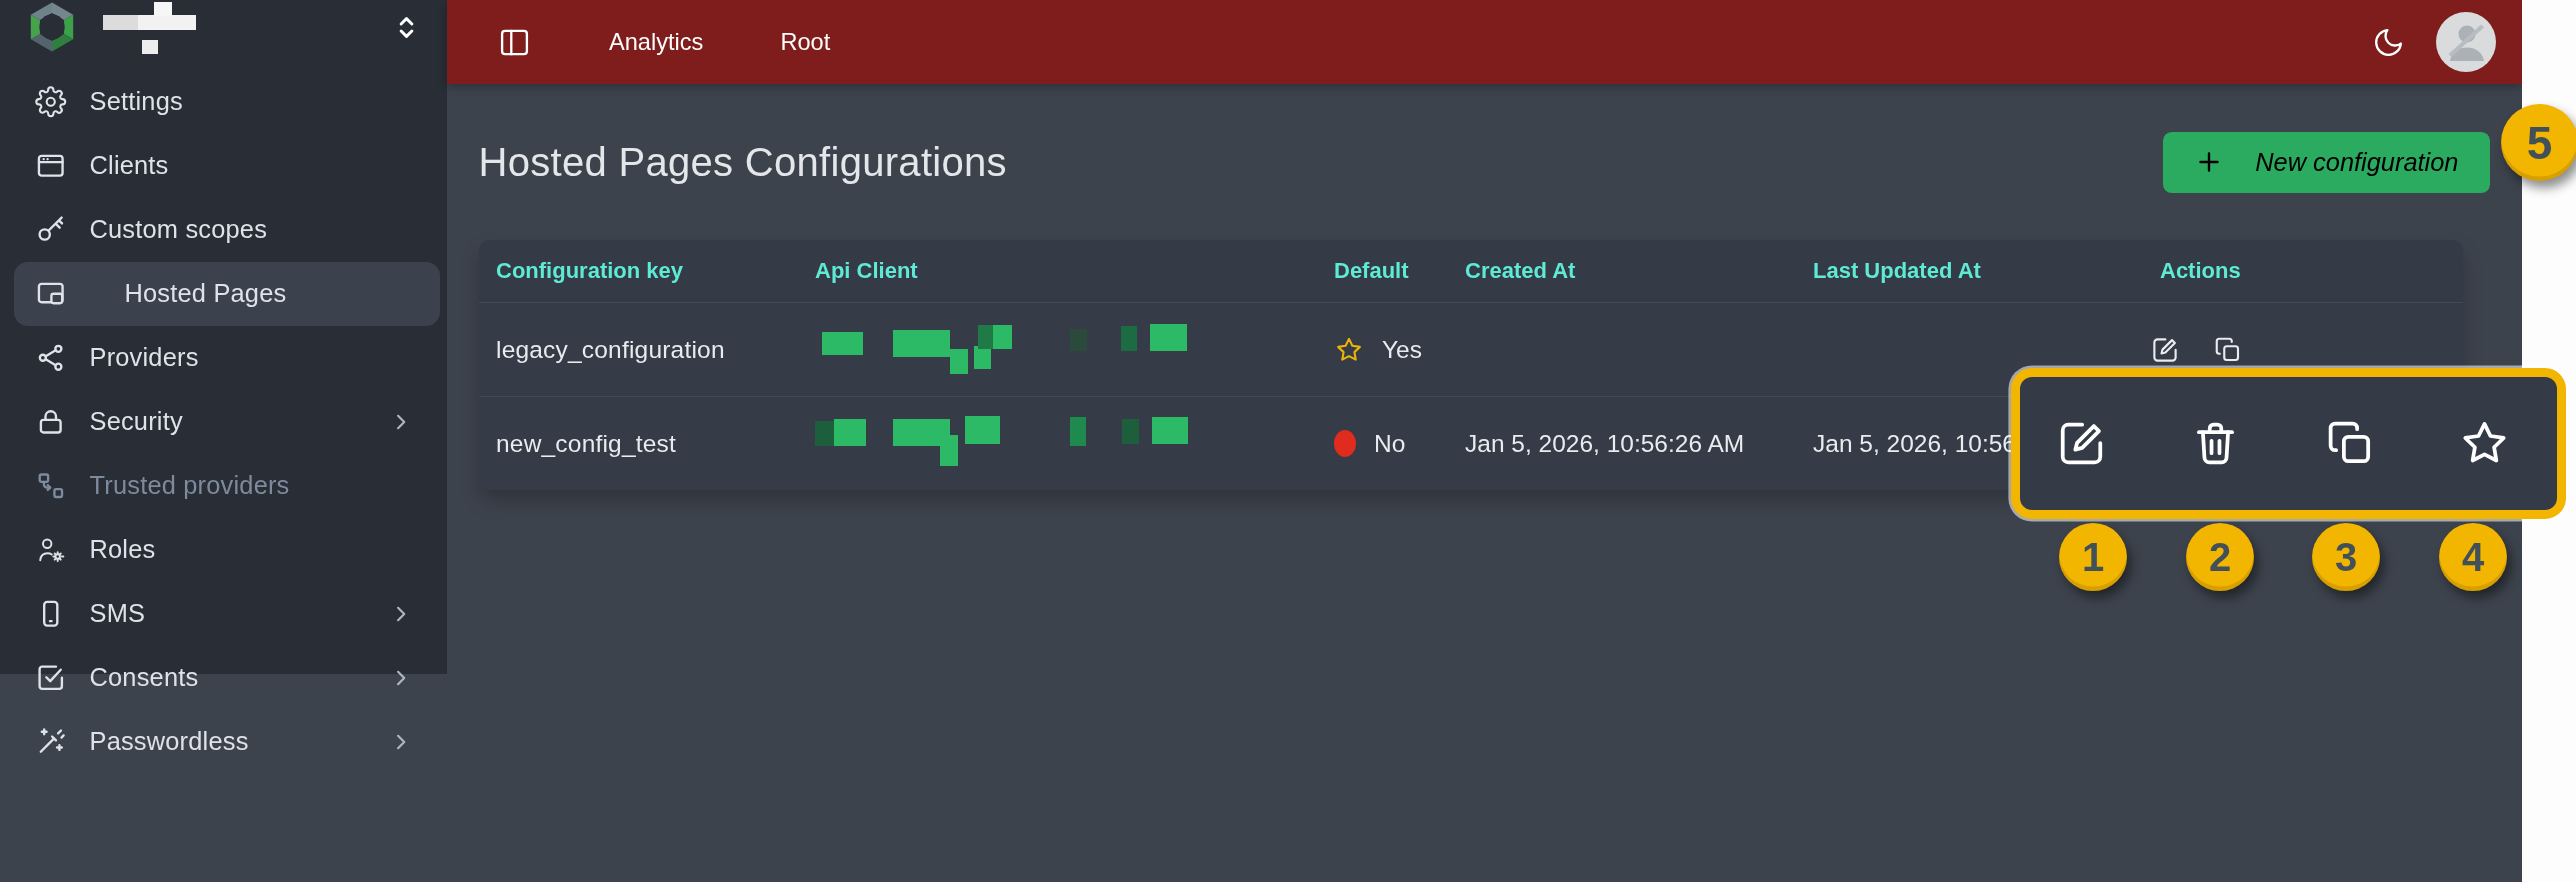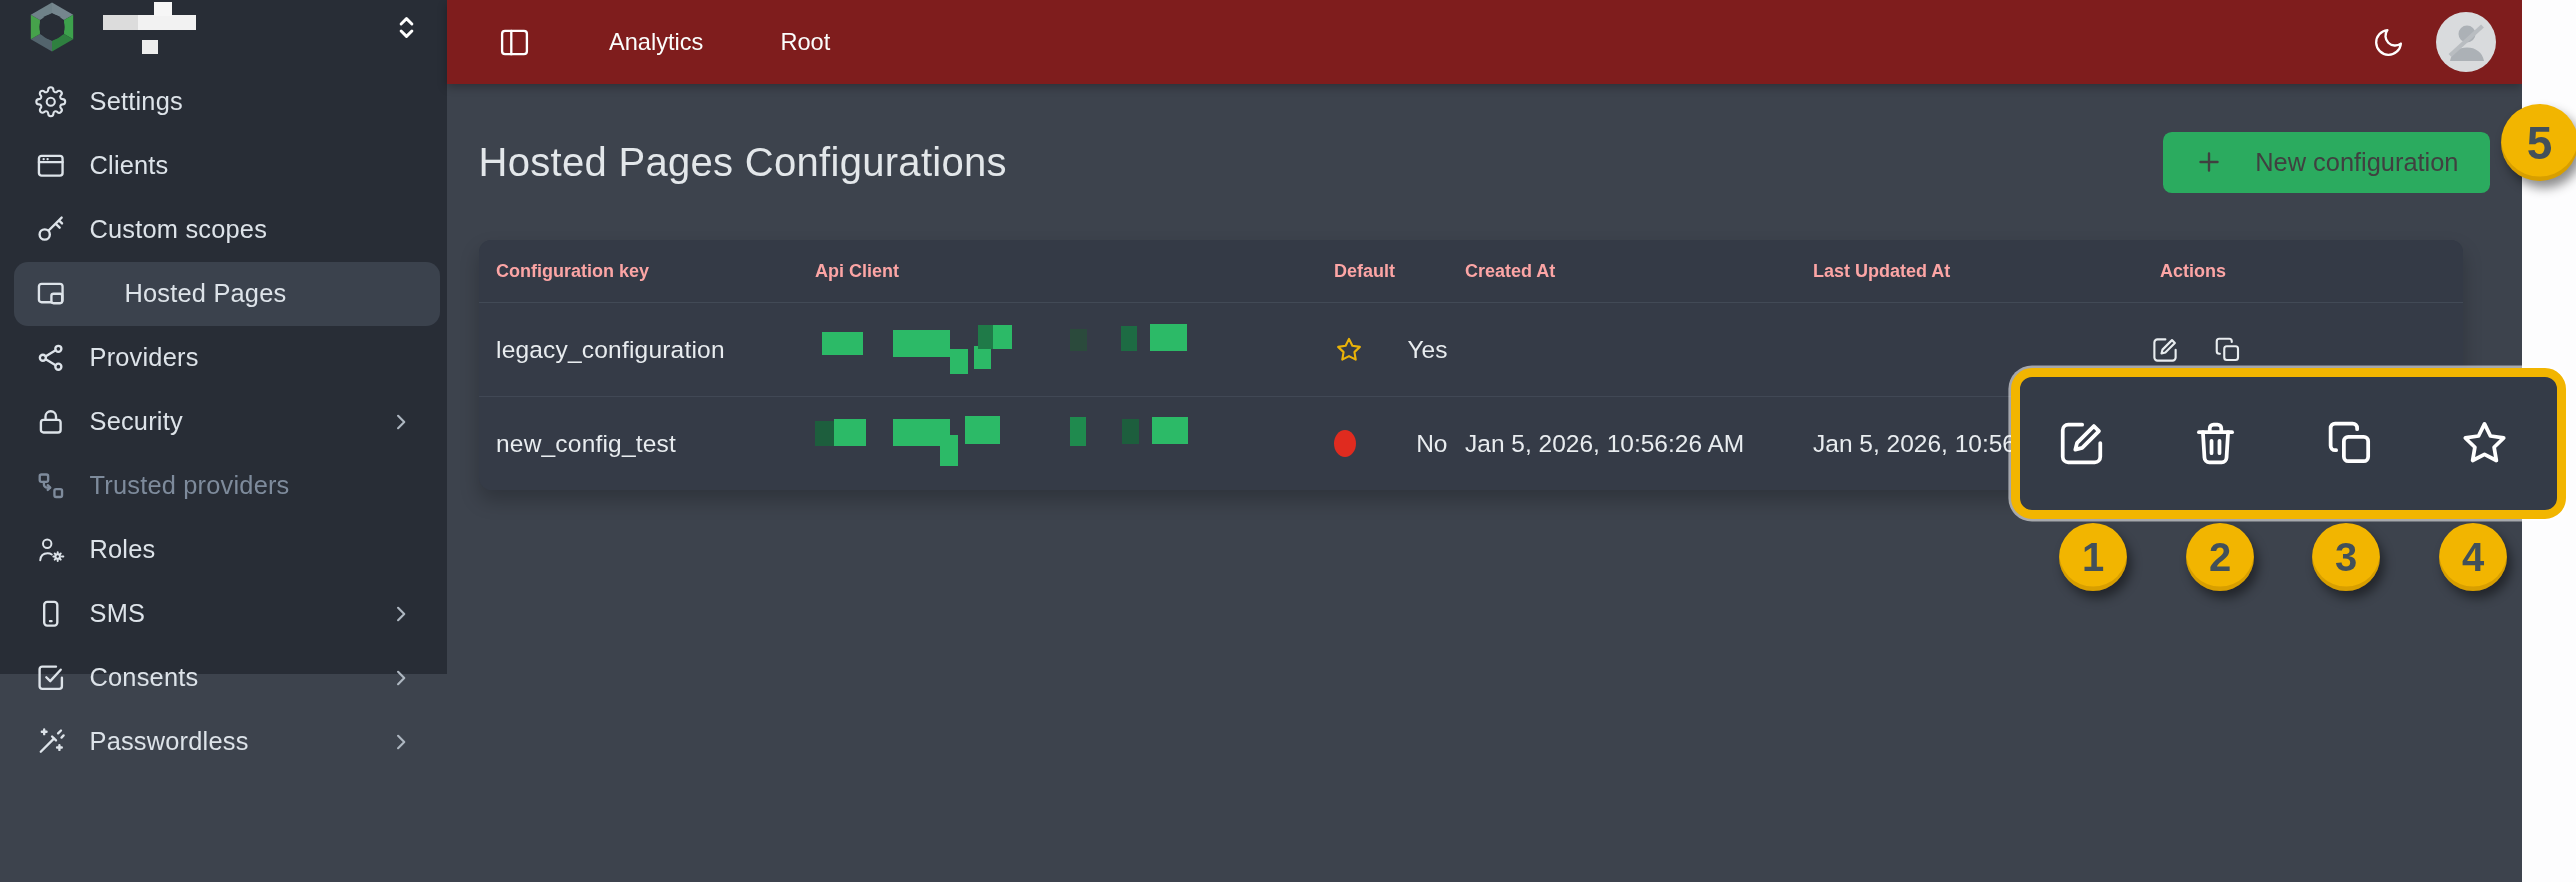--- a/index.html
+++ b/index.html
@@ -40,37 +40,37 @@
   .topbar-right{margin-left:auto;display:flex;align-items:center;}
   .moon{width:33px;height:33px;color:#fff;cursor:pointer;}
   .moon svg{width:33px;height:33px;}
   .avatar{width:60px;height:60px;border-radius:50%;background:#D9DBDD;margin-left:31.5px;margin-right:26px;cursor:pointer;overflow:hidden;}
   .avatar svg{width:60px;height:60px;display:block;}
 
   .content{flex:1;background:#3D434D;position:relative;}
   .title-row{height:156px;display:flex;align-items:center;padding:0 32px 0 31.5px;}
   h1{margin:0;font-size:40px;font-weight:400;color:#E3E7EA;letter-spacing:0.3px;}
   .new-btn{margin-left:auto;height:61px;padding:0 31.5px;background:#2BAB5F;border:none;border-radius:8.8px;
-    color:#404040;font-size:25.4px;font-family:"Liberation Sans",sans-serif;display:flex;align-items:center;gap:31px;cursor:pointer;}
+    color:#000000;font-size:25.4px;font-family:"Liberation Sans",sans-serif;display:flex;align-items:center;gap:31px;cursor:pointer;font-style:italic;}
   .new-btn svg{width:30px;height:30px;}
 
   
   .card{margin:0 59px 0 31.5px;background:#353B47;border-radius:12.3px;box-shadow:0 10.5px 19px rgba(0,0,0,.22);overflow:hidden;}
   .trow{display:grid;grid-template-columns:319px 519px 131px 348px 347px 1fr;align-items:center;}
   .thead{height:62px;background:#343A46;border-bottom:1.8px solid #424A56;}
-  .thead .cell{font-size:18px;font-weight:bold;color:#fca5a5;}
+  .thead .cell{font-size:22px;font-weight:bold;color:#5eead4;}
   .cell{padding-left:17.5px;white-space:nowrap;overflow:hidden;}
   .drow{height:93px;border-bottom:1.8px solid #414855;}
   .drow:last-child{border-bottom:none;}
   .drow .cell{font-size:24.5px;color:#E8ECEF;}
   .key-cell{letter-spacing:0.2px;}
   .date-cell{font-size:23.6px;color:#DFE3E7;}
   .mosaic{position:relative;height:70px;}
   .mosaic div{position:absolute;}
-  .default-cell{display:flex;align-items:center;gap:9px;justify-content:space-between;}
+  .default-cell{display:flex;align-items:center;gap:18px;}
   .star-ind{width:30px;height:30px;color:#EAB308;}
   .star-ind svg{width:30px;height:30px;}
   .dot-ind{width:22px;height:27px;border-radius:50%;background:#E02B1F;}
   .row-actions{display:flex;align-items:center;gap:33px;padding-left:7px;color:#E5E9EC;}
   .act-icon{width:30px;height:30px;cursor:pointer;}
   .act-icon svg{width:30px;height:30px;}
 
   
   .white-strip{position:absolute;left:2522px;top:0;width:54px;height:883px;background:#FDFDFE;z-index:2;}
   .hl-box{position:absolute;left:2011px;top:368px;width:555px;height:151px;box-sizing:border-box;

